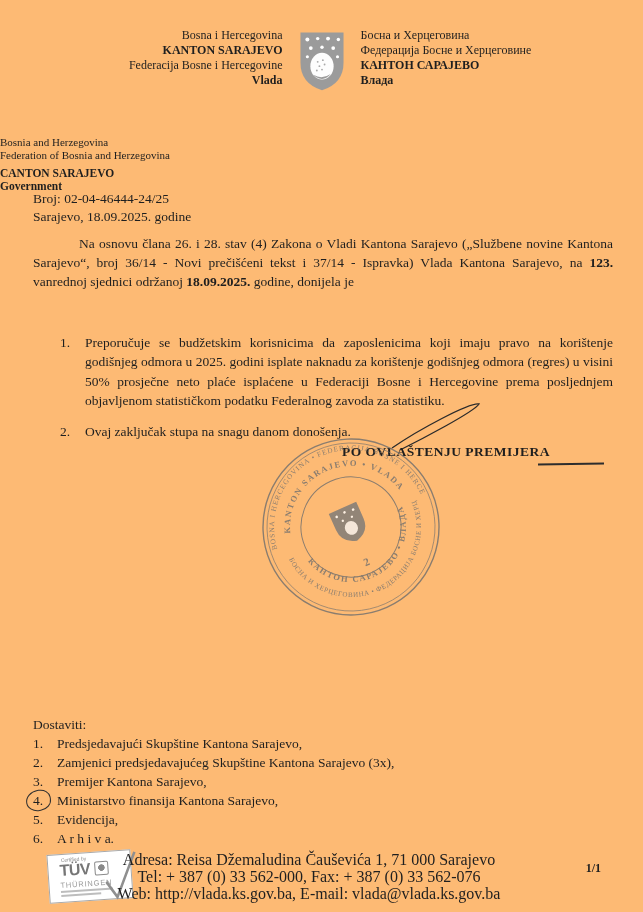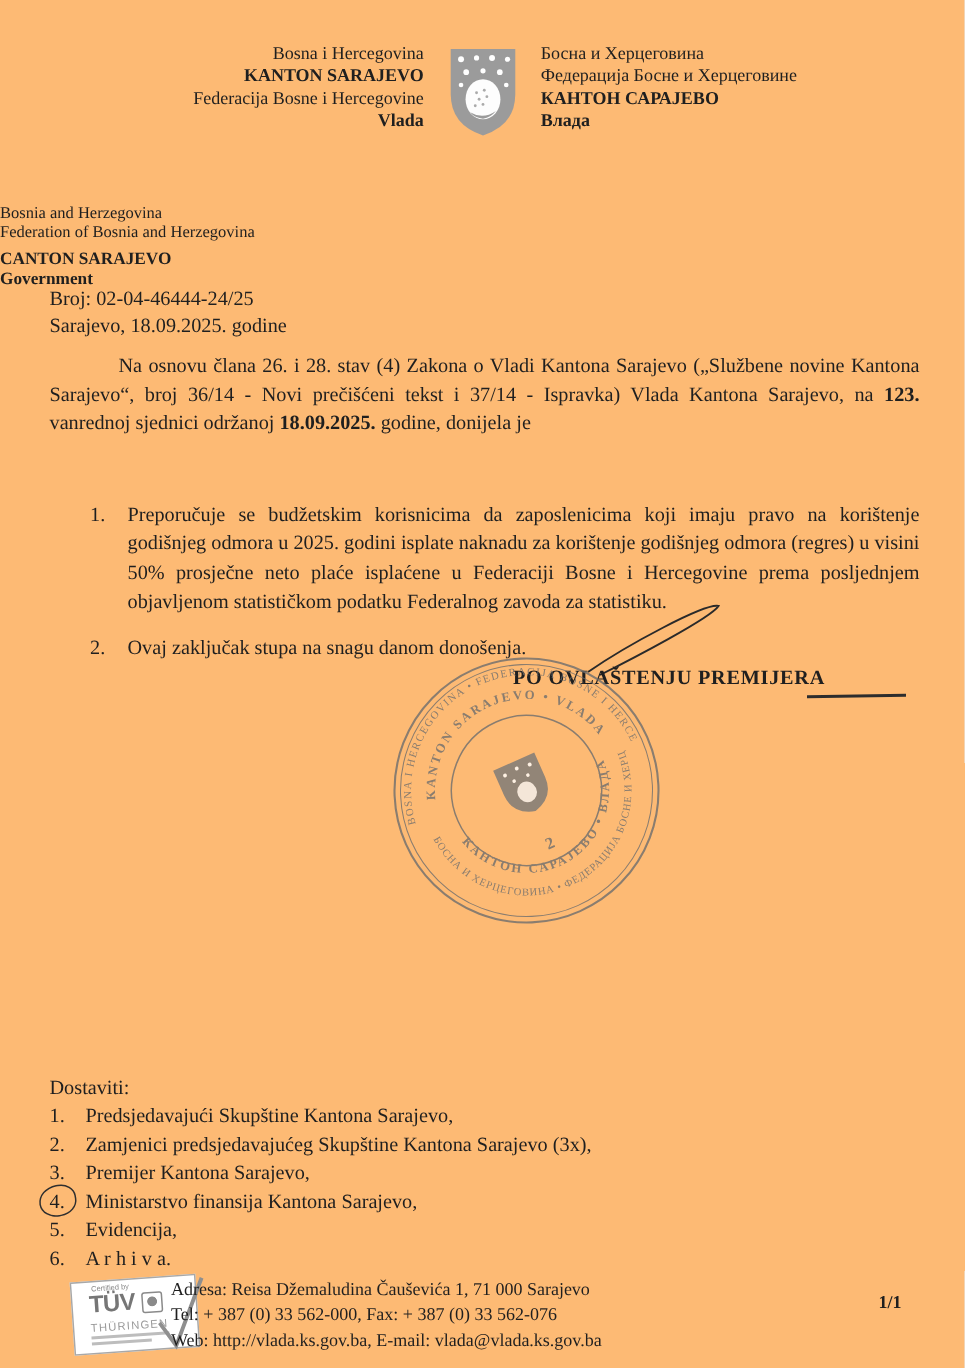--- a/index.html
+++ b/index.html
@@ -37,21 +37,21 @@
   .signer{position:absolute;left:127px;top:76px;font-weight:bold;font-size:13.5px;white-space:nowrap;}
   .penstroke{position:absolute;left:128px;top:0;}
   .stamp{position:absolute;left:10px;top:40px;width:182px;height:182px;transform:rotate(-24deg);opacity:.8;}
   
   .dostaviti{position:absolute;top:715px;left:33px;font-size:13.5px;line-height:19px;}
   .drow{display:flex;}
   .drow .dnum{flex:0 0 24px;position:relative;}
   .circle4{position:absolute;left:-7px;top:-1px;width:23px;height:19px;border:1.5px solid #2f2f2f;border-radius:55% 45% 50% 50%;transform:rotate(-10deg);}
   
   .footer{position:absolute;top:846px;left:0;width:100%;height:66px;}
-  .addr{position:absolute;left:114px;top:5px;width:410px;font-size:12px;line-height:17px;}
+  .addr{position:absolute;left:104px;top:5px;width:410px;text-align:center;font-size:16px;line-height:17px;}
   .pageno{position:absolute;right:42px;top:15px;font-weight:bold;font-size:12px;}
   .tuv-box{position:absolute;left:48px;top:6px;width:82px;height:47px;border:1px solid #a8a8a8;background:#fff;transform:rotate(-4deg);}
   .tuv-cert{position:absolute;left:13px;top:2px;font-size:5px;color:#8a8a8a;font-family:"Liberation Sans",sans-serif;}
   .tuv-name{position:absolute;left:11px;top:7px;font-size:16px;font-weight:bold;color:#767676;font-family:"Liberation Sans",sans-serif;letter-spacing:-.5px;}
   .tuv-emblem{position:absolute;left:46px;top:9px;width:12px;height:12px;border:1.5px solid #8a8a8a;border-radius:2px;background:radial-gradient(circle at 50% 45%,#8a8a8a 0 3px,#fff 3.5px);}
   .tuv-region{position:absolute;left:11px;top:26px;font-size:7.5px;letter-spacing:.8px;color:#9a9a9a;font-family:"Liberation Sans",sans-serif;}
   .tuv-bar{position:absolute;left:11px;height:2px;background:#bdbdbd;}
   .tuv-check{position:absolute;right:-8px;top:0;}
 </style>
 </head>

